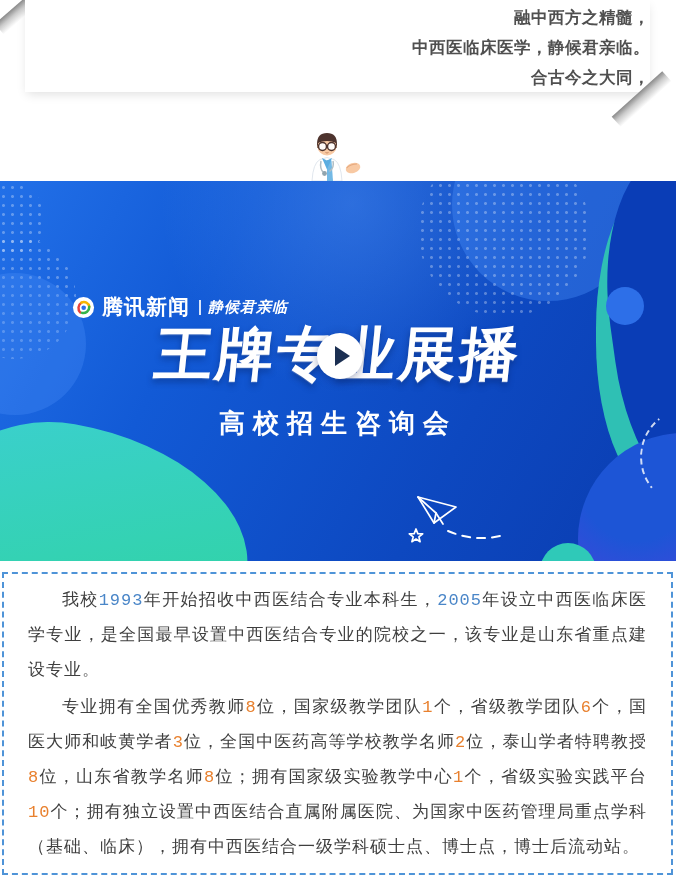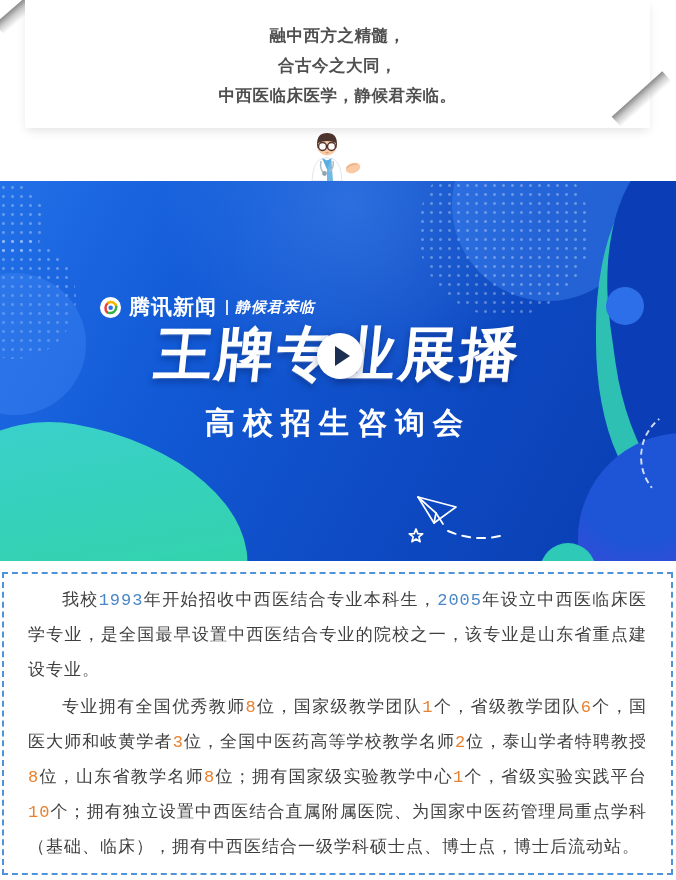--- a/index.html
+++ b/index.html
@@ -9,24 +9,24 @@
     --card_text:#4f4f4f;
     --article_text:#3f3f3f;
   }
   *{margin:0;padding:0;box-sizing:border-box;}
   html,body{background:#ffffff;}
   body{font-family:"Liberation Sans","DejaVu Sans",sans-serif;}
   .page{position:relative;width:676px;height:880px;margin:0 auto;background:#fff;overflow:hidden;}
 
   
   .intro-card{
-    position:absolute;left:25px;top:0;width:625px;height:128px;background:#fff;
+    position:absolute;left:25px;top:0;width:625px;height:92px;background:#fff;
     box-shadow:0 4px 10px -2px rgba(0,0,0,.13);
     display:flex;flex-direction:column;justify-content:center;
-    text-align:center;padding-top:2px;
+    text-align:center;padding-top:2px;align-items:flex-end;
   }
   .intro-card p{
     line-height:30px;font-size:16.5px;font-weight:700;color:var(--card_text);letter-spacing:.5px;
   }
   .fold{
     position:absolute;height:15px;
     background:linear-gradient(to bottom,#8a8a8a 0%,#cbcbcb 40%,rgba(255,255,255,0) 92%);
   }
   .fold-tl{left:-6px;top:7px;width:46px;transform:rotate(-41deg);}
   .fold-br{left:608px;top:92px;width:68px;transform:rotate(-42deg);}
@@ -62,21 +62,21 @@
     background:linear-gradient(160deg,#3ad0cb 10%,#2ed49c 90%);
     border-radius:42% 58% 55% 45% / 55% 48% 52% 45%;transform:rotate(10deg);
   }
   .circle-small{left:606px;top:106px;width:38px;height:38px;background:#2d6fe8;}
   .dashed-arc{
     position:absolute;left:640px;top:226px;width:100px;height:100px;border-radius:50%;
     border:2px dashed transparent;border-left:2px dashed rgba(255,255,255,.8);
     transform:rotate(6deg);
   }
 
-  .logo-row{position:absolute;left:99px;top:112px;display:flex;align-items:center;z-index:3;}
+  .logo-row{position:absolute;left:72px;top:112px;display:flex;align-items:center;z-index:3;}
   .logo-row svg{display:block;}
   .logo-text{color:#fff;font-size:21px;font-weight:800;letter-spacing:1px;margin-left:7px;}
   .logo-sep{width:2px;height:15px;background:rgba(255,255,255,.85);margin:0 7px 0 9px;}
   .logo-slogan{color:#fff;font-size:15px;font-weight:700;font-style:italic;letter-spacing:1px;}
 
   .banner-title{
     position:absolute;left:0;top:142px;width:100%;text-align:center;z-index:2;
     font-size:58px;line-height:62px;font-weight:900;color:#fff;letter-spacing:3px;
     transform:skewX(-6deg);
     text-shadow:0 4px 6px rgba(5,30,90,.40),0 1px 0 rgba(255,255,255,.25);
@@ -84,21 +84,21 @@
   .play-button{
     position:absolute;left:317px;top:152px;width:46px;height:46px;border-radius:50%;
     background:#fff;box-shadow:0 2px 10px rgba(0,20,80,.35);z-index:4;
   }
   .play-tri{
     position:absolute;left:18px;top:13px;width:0;height:0;
     border-left:15px solid #1b2f52;border-top:10px solid transparent;border-bottom:10px solid transparent;
   }
   .banner-subtitle{
     position:absolute;left:0;top:228px;width:100%;text-align:center;z-index:2;
-    font-size:30px;line-height:28px;font-weight:800;color:#fff;letter-spacing:8px;
+    font-size:26px;line-height:28px;font-weight:800;color:#fff;letter-spacing:8px;
   }
   .plane-art{position:absolute;left:404px;top:298px;z-index:2;}
 
   
   .article-box{
     position:absolute;left:2px;top:572px;width:671px;height:303px;
     border:2px dashed var(--dashed_border);
     padding:9px 24px 0 24px;
     font-family:Liberation Mono, monospace;
     font-size:17px;line-height:35px;letter-spacing:1px;
@@ -109,22 +109,22 @@
   .num-orange{color:var(--accent_orange);}
 </style>
 </head>
 <body>
 
 <div class="page">
 
   <div class="fold fold-tl"></div>
   <section class="intro-card">
     <p>融中西方之精髓，</p>
+    <p>中西医临床医学，静候君亲临。</p>
     <p>合古今之大同，</p>
-    <p>中西医临床医学，静候君亲临。</p>
   </section>
   <div class="fold fold-br"></div>
 
   <div class="mascot">
     <svg width="66" height="50" viewBox="0 0 66 50">
       <path d="M17 13 Q17 2 27 2 Q37 2 37 13 L37 17 Q27 10 17 17 Z" fill="#4e342e"></path>
       <ellipse cx="27" cy="15.5" rx="9.5" ry="9" fill="#f8c9a3"></ellipse>
       <path d="M17.6 12 Q18.5 4.5 27 4.5 Q35.5 4.5 36.4 12 Q27 8 17.6 12 Z" fill="#4e342e"></path>
       <circle cx="22.5" cy="15.5" r="4" fill="rgba(255,255,255,.92)" stroke="#4e342e" stroke-width="1.5"></circle>
       <circle cx="31.5" cy="15.5" r="4" fill="rgba(255,255,255,.92)" stroke="#4e342e" stroke-width="1.5"></circle>

